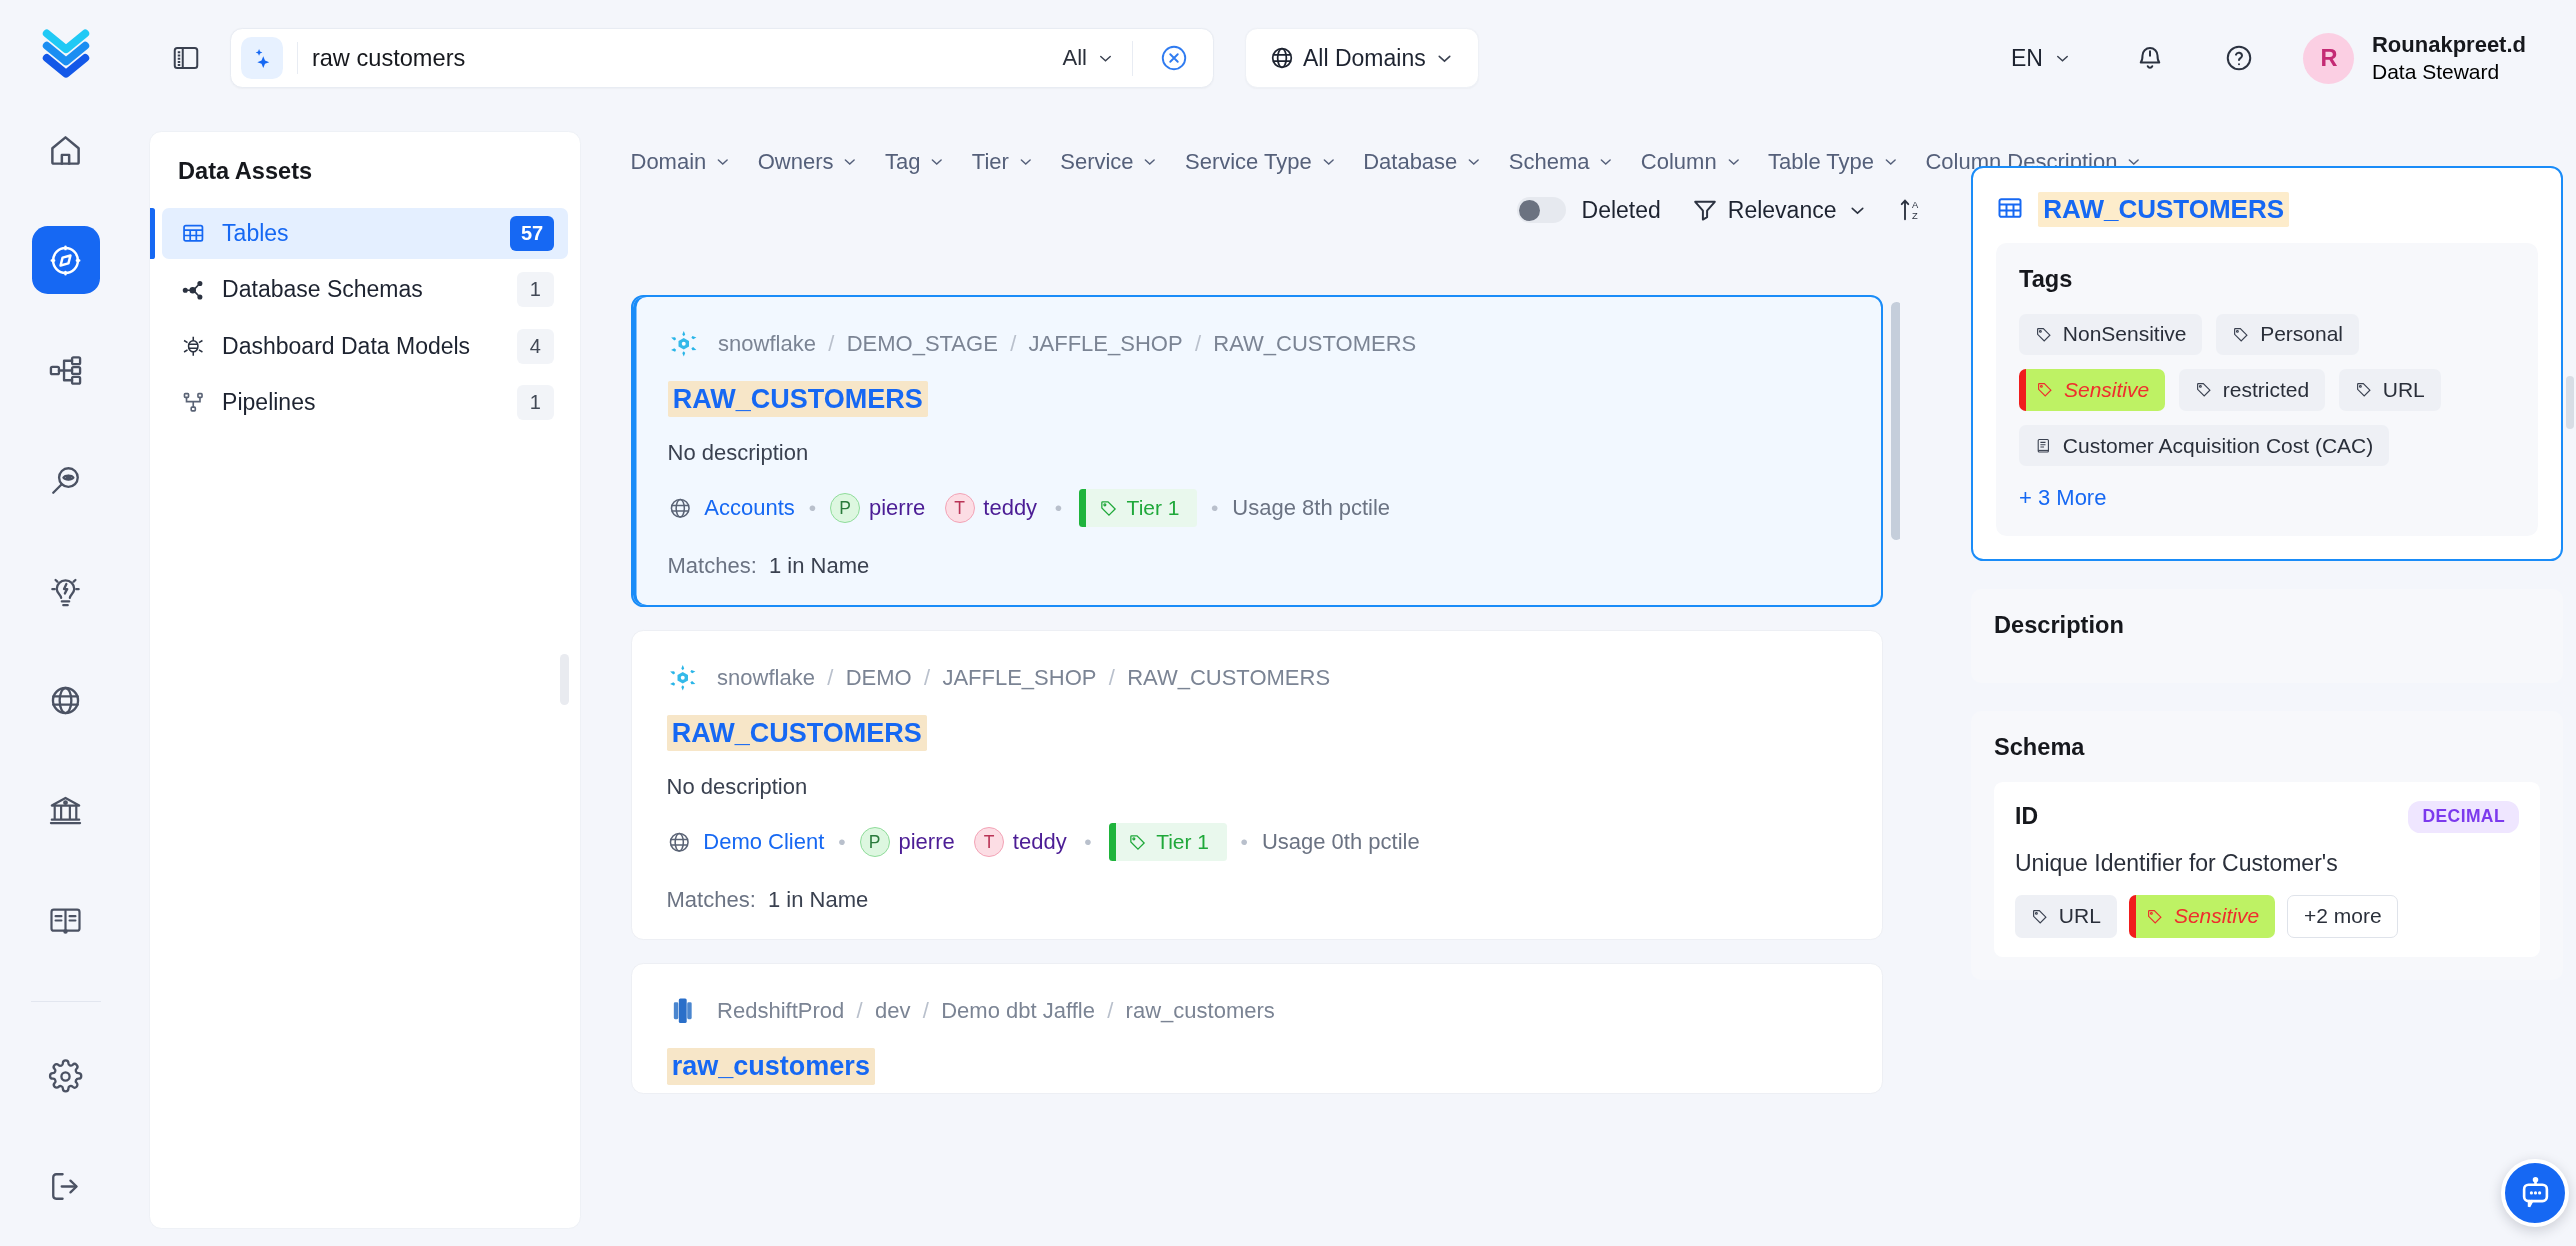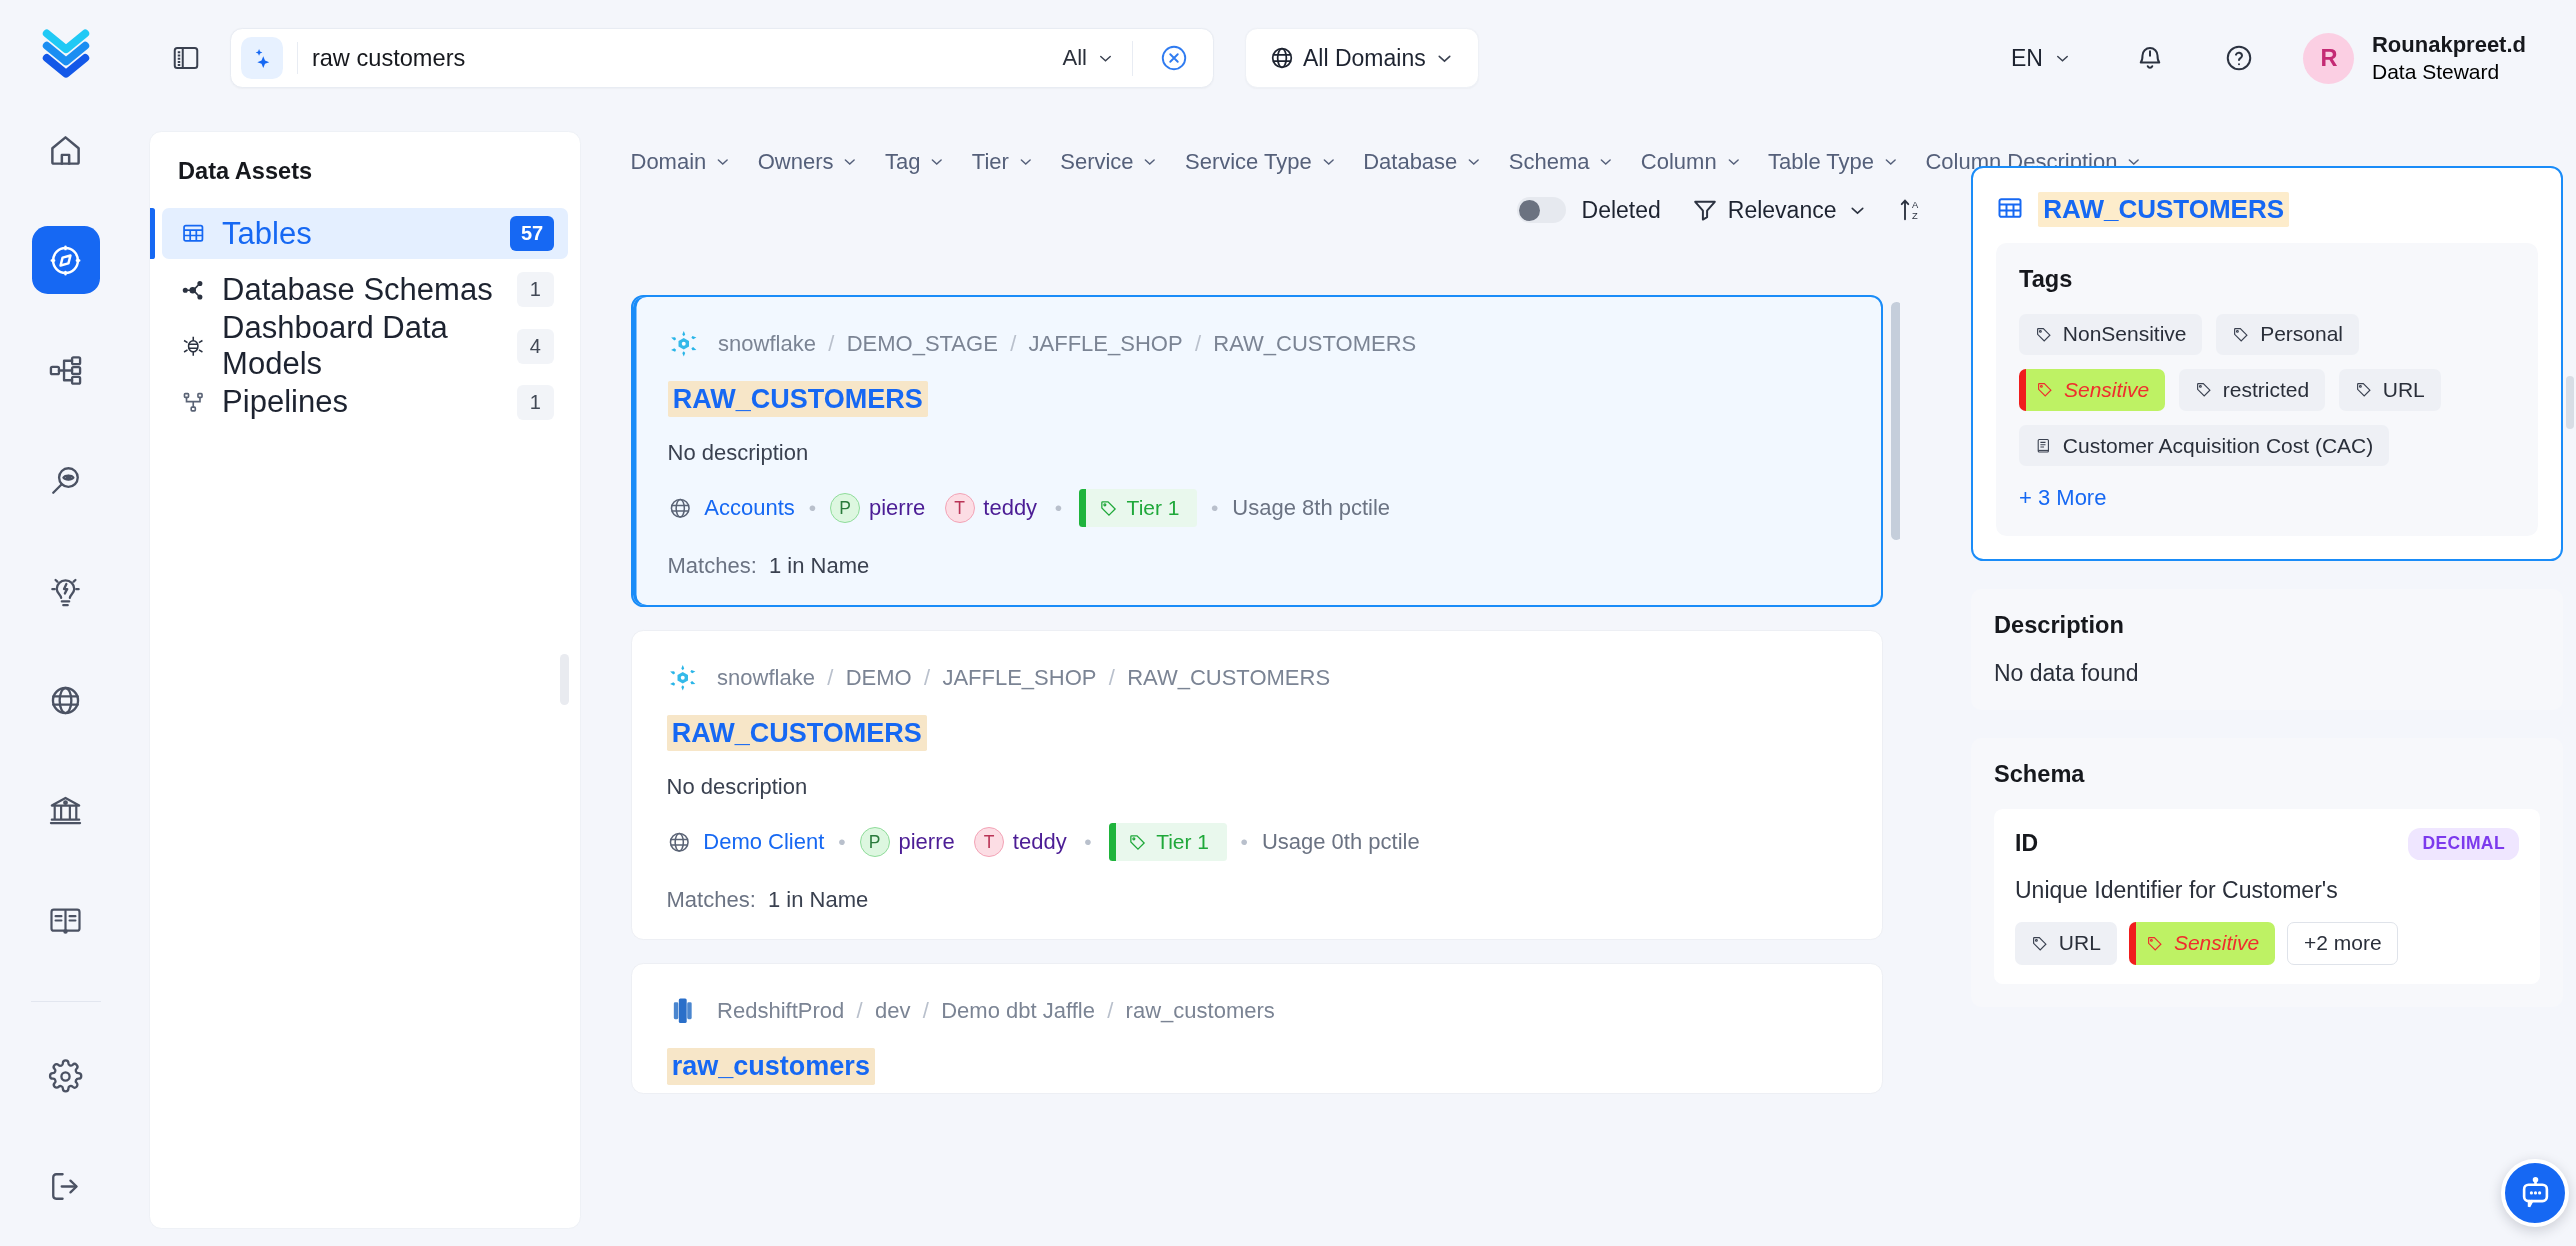--- a/index.html
+++ b/index.html
@@ -81,21 +81,21 @@
   .asset-item {
     display: flex; align-items: center; height: 51px; margin: 0 12.3px 5.3px 12.3px;
     padding: 0 14px 0 15.8px; border-radius: 7px; cursor: pointer; position: relative;
   }
   .asset-item.active { background: #e4efff; }
   .asset-item.active::before {
     content: ""; position: absolute; left: -12.3px; top: 0; width: 5.3px; height: 51px;
     background: #1668f3; border-radius: 0 2.6px 2.6px 0;
   }
   .asset-ic { width: 30px; display: flex; align-items: center; justify-content: center; margin-right: 14px; flex:none;}
-  .asset-lbl { font-size: 31px; color: #1d2330; }
+  .asset-lbl { font-size: 23px; color: #1d2330; }
   .asset-item.active .asset-lbl { color: #1668f3; }
   .asset-count {
     margin-left: auto; font-size: 20px; min-width: 37px; height: 35px; padding: 0 10.5px;
     display: flex; align-items: center; justify-content: center; border-radius: 6.1px;
     background: #f2f4f8; color: #424956;
   }
   .asset-item.active .asset-count { background: #1668f3; color: #fff; font-weight: 600; }
   .assets-scroll { position: absolute; left: 410px; top: 522px; width: 8.8px; height: 51px; background: #e9ebf0; border-radius: 4.4px;}
 
   
@@ -711,21 +711,20 @@
             <span>Customer Acquisition Cost (CAC)</span>
           </span>
         </div>
         <span class="more-link">+ 3 More</span>
       </div>
     </div>
 
     <div class="sect-box">
       <div class="sect-plain">
         <div class="sect-h">Description</div>
-        <div class="nodata">No data found</div>
       </div>
     </div>
 
     <div class="sect-box">
       <div class="sect-plain">
         <div class="sect-h">Schema</div>
         <div class="schema-item">
           <div class="schema-top">
             <span class="schema-name">ID</span>
             <span class="chip-type">DECIMAL</span>

